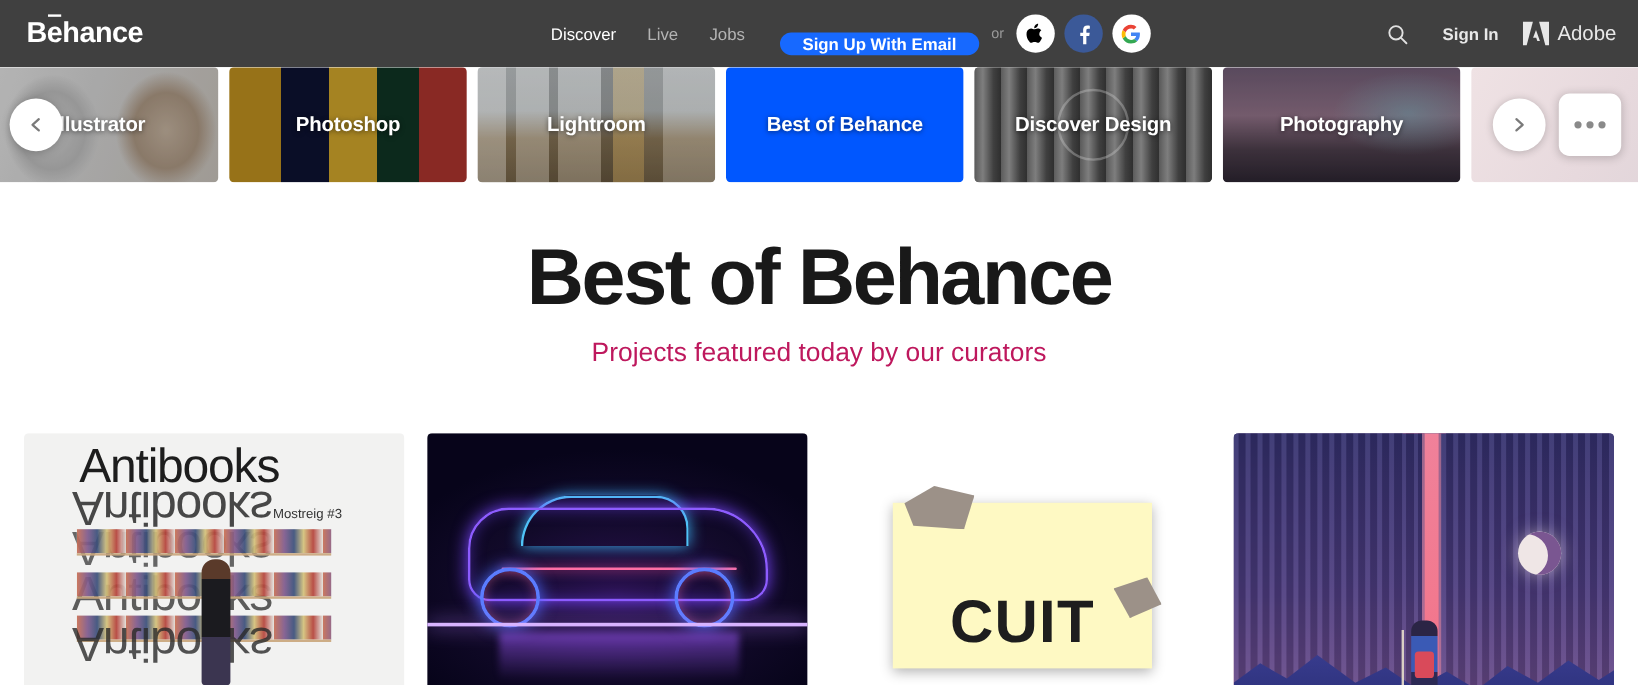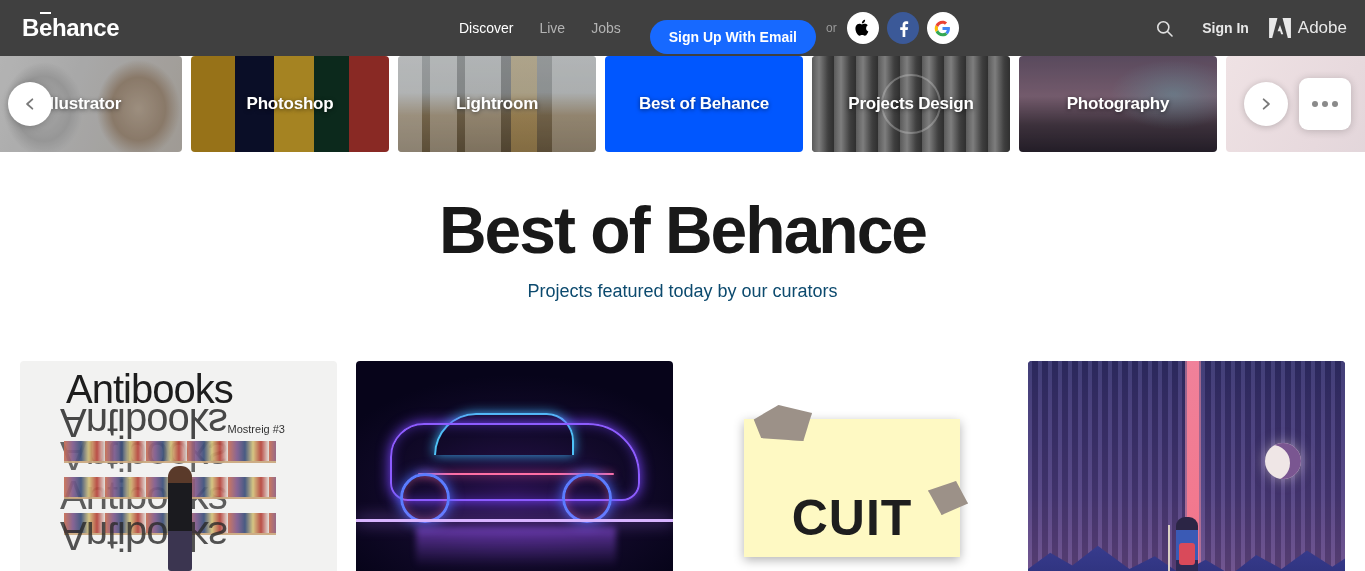--- a/index.html
+++ b/index.html
@@ -55,21 +55,21 @@
   }
   .nav-link.active { color: #ffffff; }
 
   .signup-btn {
     background: #1769ff;
     color: #ffffff;
     font-size: 14px;
     font-weight: bold;
     border: none;
     border-radius: 18px;
-    height: 34px;
+    height: 19px;
     padding: 0 19px;
     margin-left: 16px;
     cursor: pointer;
     font-family: inherit;
     white-space: nowrap;
     margin-top: 17px;
   }
   .or-text {
     color: #9a9a9a;
     font-size: 12px;
@@ -249,22 +249,22 @@
   }
   .page-title {
     font-size: 66px;
     font-weight: bold;
     color: #191919;
     letter-spacing: -2px;
     line-height: 1.05;
   }
   .page-sub {
     margin-top: 16px;
-    font-size: 18px;
-    color: #0c4a6e;
+    font-size: 22px;
+    color: #be185d;
     font-weight: normal;
   }
 
   
   .grid {
     position: absolute;
     left: 20px; top: 361px;
     width: 1325px;
     display: flex;
     gap: 19px;
@@ -578,21 +578,21 @@
 
     <div class="cat-card active">
       <div class="art art-best"></div>
       <div class="scrim"></div>
       <span class="cat-label">Best of Behance</span>
     </div>
 
     <div class="cat-card">
       <div class="art art-graphic"></div>
       <div class="scrim"></div>
-      <span class="cat-label">Projects Design</span>
+      <span class="cat-label">Discover Design</span>
     </div>
 
     <div class="cat-card">
       <div class="art art-photography"></div>
       <div class="scrim"></div>
       <span class="cat-label">Photography</span>
     </div>
 
     <div class="cat-card">
       <div class="art art-partial"></div>

